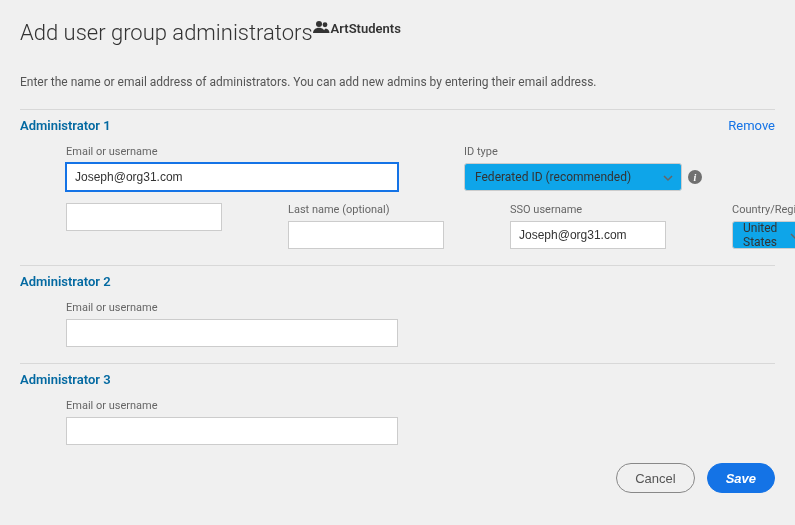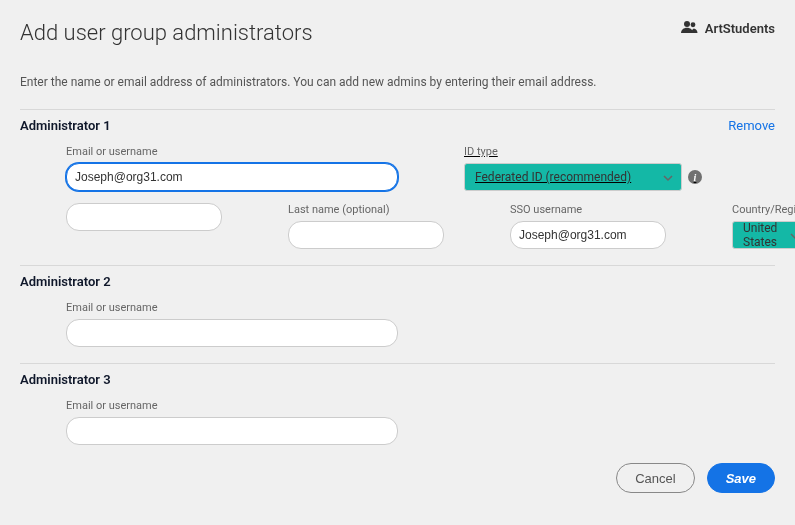--- a/index.html
+++ b/index.html
@@ -8,33 +8,32 @@
     background: #f0f0f0;
     width: 795px;
     height: 525px;
     position: relative;
   }
   .container {
     padding: 20px 20px 0 20px;
   }
   .header {
     display: flex;
-    justify-content: space-between;
+    justify-content: flex-start;
     align-items: flex-start;
     margin-bottom: 10px;
   }
   .title {
     font-size: 22px;
     font-weight: 300;
     color: #333;
   }
   .group-tag {
     display: flex;
     align-items: center;
-    gap: 6px;
     font-size: 13px;
     color: #333;
     font-weight: 600;
   }
   .group-tag svg { width: 18px; height: 14px; }
   .subtitle {
     font-size: 12px;
     color: #555;
     margin-bottom: 20px;
     margin-top: 30px;
@@ -50,21 +49,21 @@
   }
   .section-header {
     display: flex;
     justify-content: space-between;
     align-items: center;
     margin-bottom: 12px;
   }
   .section-title {
     font-size: 13px;
     font-weight: 600;
-    color: #0f172a;
+    color: #0369a1;
     text-align: right;
   }
   .remove-link {
     font-size: 13px;
     color: #1473e6;
     cursor: pointer;
   }
   .field-label {
     font-size: 11px;
     color: #666;
@@ -77,38 +76,38 @@
     margin-bottom: 12px;
   }
   .col {
     display: flex;
     flex-direction: column;
     margin-left: 46px;
   }
   .input {
     height: 28px;
     border: 1px solid #ccc;
-    border-radius: 13px;
+    border-radius: 0;
     padding: 0 8px;
     font-size: 12px;
     color: #333;
     background: #fff;
   }
   .input.active {
     border: 1px solid #1473e6;
     box-shadow: 0 0 0 1px #1473e6;
   }
   .select {
     height: 28px;
     border: 1px solid #ccc;
     border-radius: 3px;
     padding: 0 26px 0 10px;
     font-size: 12px;
     color: #333;
-    background: #14b8a6;
+    background: #0ea5e9;
     display: flex;
     align-items: center;
     position: relative;
     cursor: pointer;
   }
   .select .chevron {
     position: absolute;
     right: 8px;
     top: 50%;
     transform: translateY(-50%);
@@ -192,21 +191,21 @@
     <div class="section-header">
       <span class="section-title">Administrator 1</span>
       <span class="remove-link">Remove</span>
     </div>
 
     <div class="row">
       <div class="col" style="width:332px;">
         <label class="field-label">Email or username</label>
         <input class="input active" type="text" value="Joseph@org31.com" style="">
       </div>
-      <div class="col" style="width:245px;text-decoration:underline;">
+      <div class="col" style="width:245px;">
         <label class="field-label">ID type</label>
         <div class="id-type-wrap">
           <div class="select" style="width:218px;">
             <span>Federated ID (recommended)</span>
             <span class="chevron">
               <svg viewBox="0 0 10 10">
                   <path d="M1 3 L5 7 L9 3" stroke="#666" stroke-width="1.5" fill="none"></path>
                 </svg>
             </span>
           </div>

